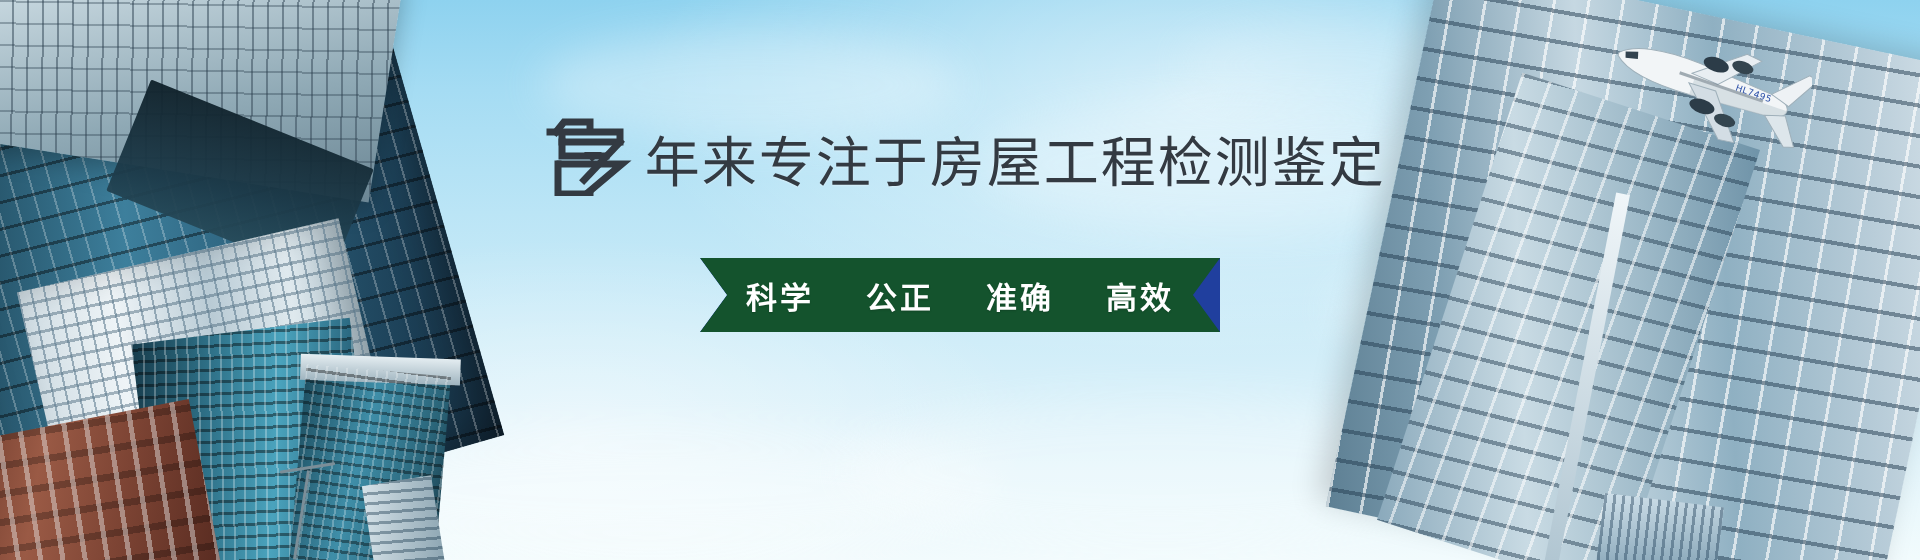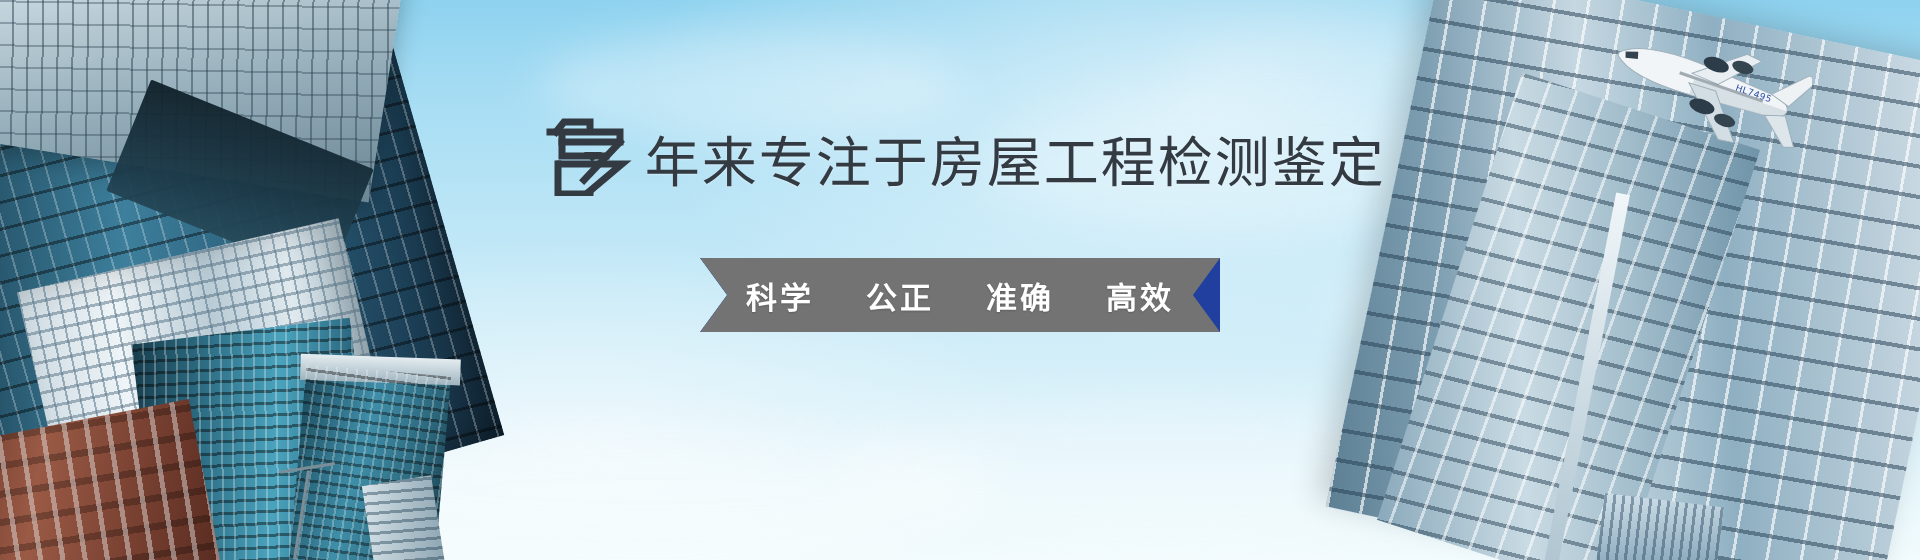--- a/index.html
+++ b/index.html
@@ -233,21 +233,21 @@
   .ribbon{
     position:absolute;left:50%;top:258px;transform:translateX(-50%);
     width:520px;height:74px;
     background:#203f9e;
     clip-path:polygon(0 0, 100% 0, 100% 100%, 0 100%, 5.2% 50%);
     display:flex;align-items:center;justify-content:center;
     box-shadow:0 2px 8px rgba(0,30,90,.20);
   }
   .ribbon-inner{
     width:100%;height:100%;
-    background:#737373;
+    background:#14532d;
     clip-path:polygon(0 0, 100% 0, 94.8% 50%, 100% 100%, 0 100%, 5.2% 50%);
     display:flex;align-items:center;justify-content:center;
     gap:52px;
   }
   .ribbon-word{
     color:#ffffff;font-size:31px;font-weight:700;letter-spacing:3px;
     font-family:"DejaVu Sans","Liberation Sans",sans-serif;
     text-shadow:0 1px 2px rgba(0,0,0,.18);
   }
 

